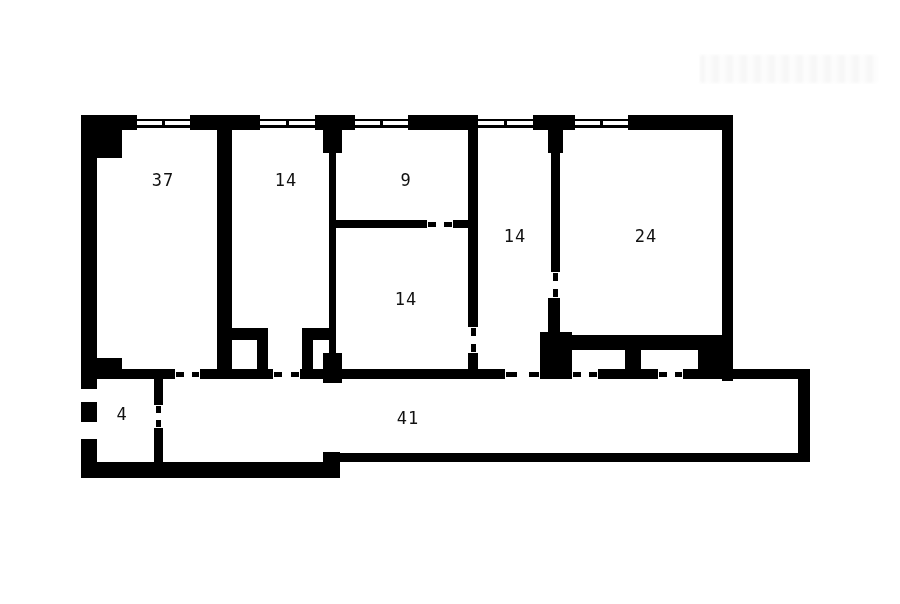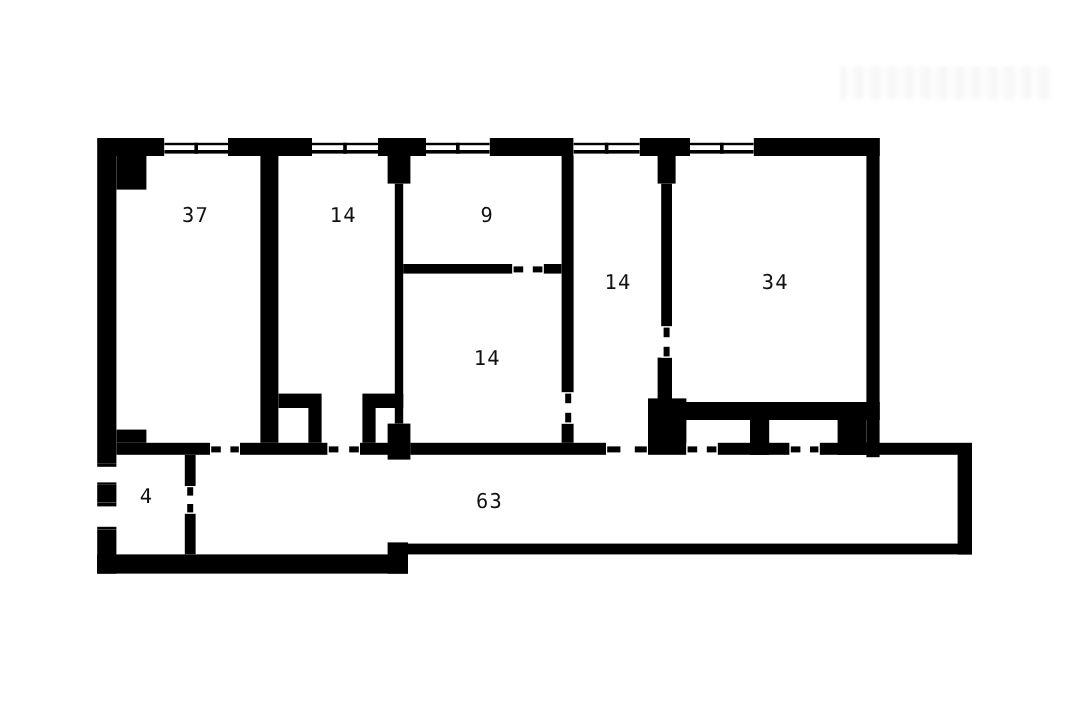--- a/index.html
+++ b/index.html
@@ -113,18 +113,18 @@
     <div class="door" style="left: 551px; top: 272px; width: 9px; height: 26px;"></div>
     <div class="door-tick" style="left: 553px; top: 273px; width: 5px; height: 7.8px;"></div>
     <div class="door-tick" style="left: 553px; top: 289.2px; width: 5px; height: 7.8px;"></div>
     <div class="door" style="left: 154px; top: 405px; width: 9px; height: 23px;"></div>
     <div class="door-tick" style="left: 156px; top: 406px; width: 5px; height: 6.9px;"></div>
     <div class="door-tick" style="left: 156px; top: 420.1px; width: 5px; height: 6.9px;"></div>
     <div class="room-label" style="left: 163px; top: 180px;">37</div>
     <div class="room-label" style="left: 286px; top: 180px;">14</div>
     <div class="room-label" style="left: 406px; top: 180px;">9</div>
     <div class="room-label" style="left: 515px; top: 236px;">14</div>
-    <div class="room-label" style="left: 646px; top: 236px;">34</div>
+    <div class="room-label" style="left: 646px; top: 236px;">24</div>
     <div class="room-label" style="left: 406px; top: 299px;">14</div>
     <div class="room-label" style="left: 122px; top: 414px;">4</div>
-    <div class="room-label" style="left: 408px; top: 418px;">63</div>
+    <div class="room-label" style="left: 408px; top: 418px;">41</div>
     <div class="watermark" style="left: 700px; top: 55px; width: 178px; height: 28px;"></div>
   </div>
 
 </body></html>

